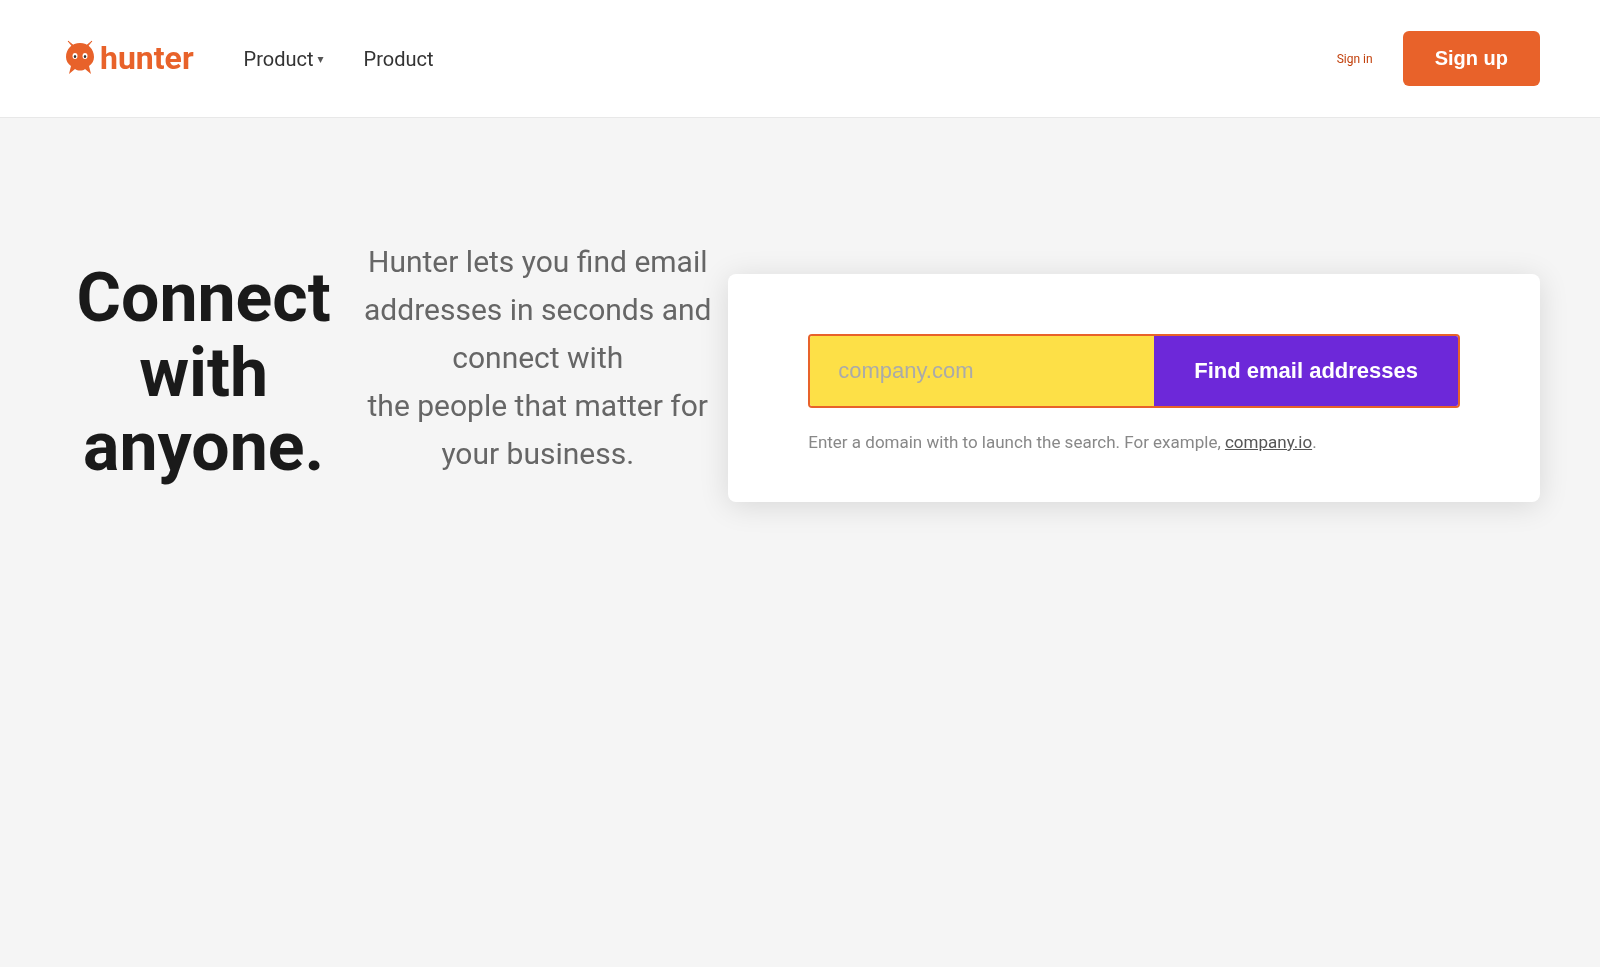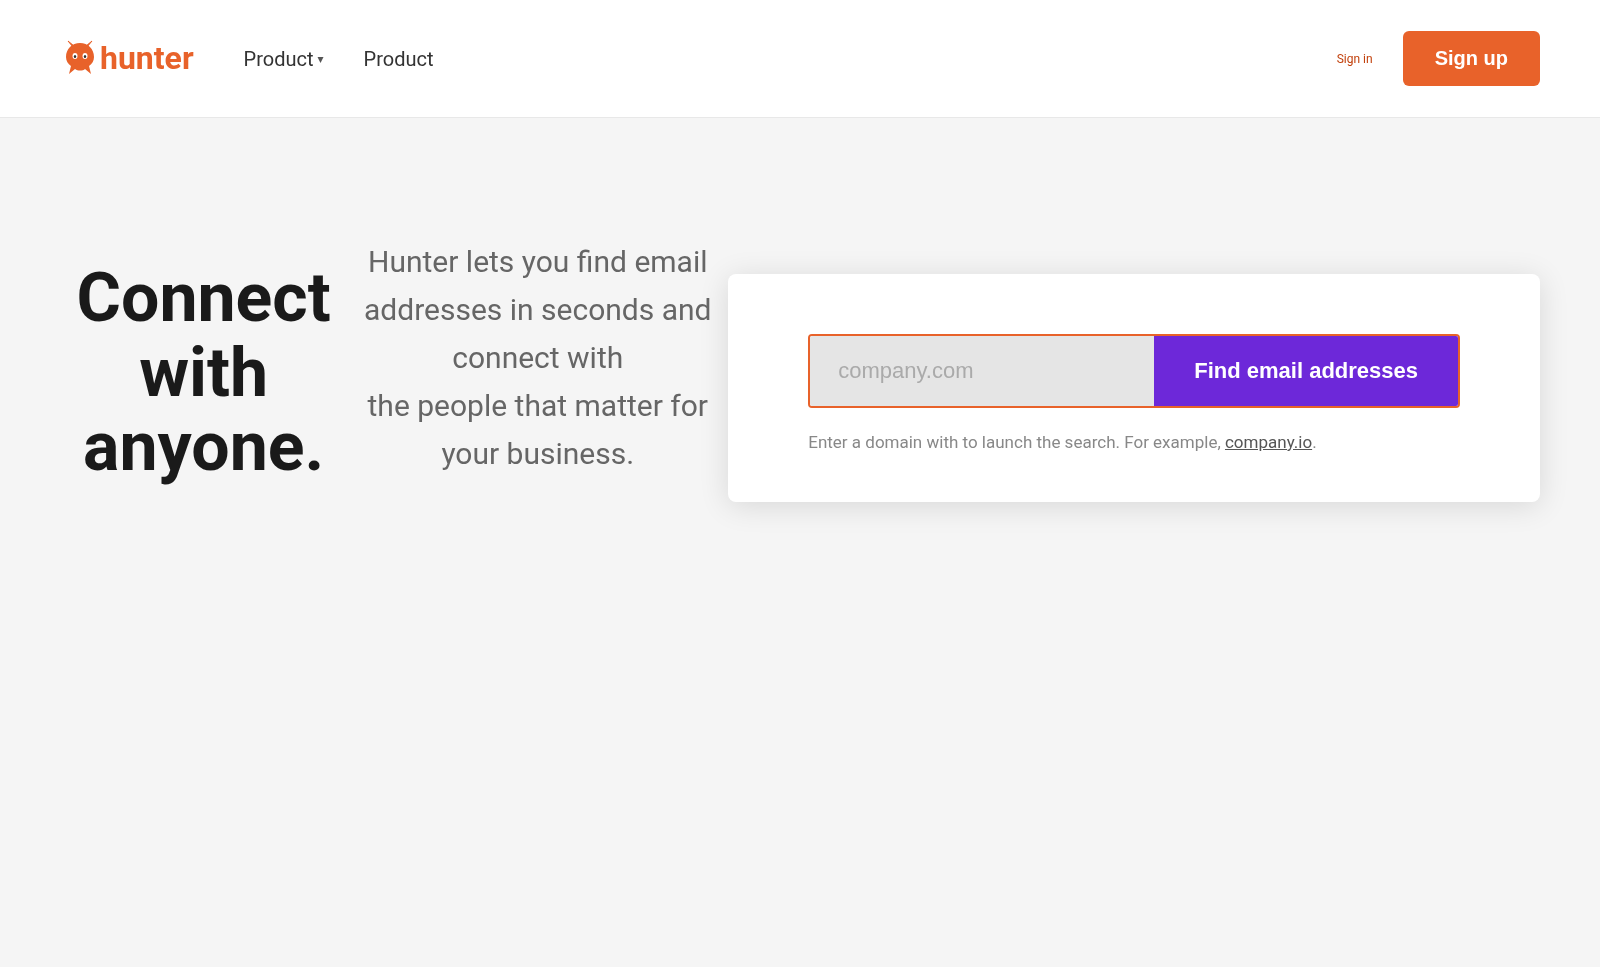--- a/index.html
+++ b/index.html
@@ -142,21 +142,21 @@
       margin-bottom: 24px;
     }
 
     .search-input {
       flex: 1;
       border: none;
       outline: none;
       padding: 22px 28px;
       font-size: 22px;
       color: #333;
-      background: #e5e5e5;
+      background: #fde047;
     }
 
     .search-input::placeholder {
       color: #aaa;
     }
 
     .search-button {
       background-color: #6d28d9;
       color: #ffffff;
       border: none;

